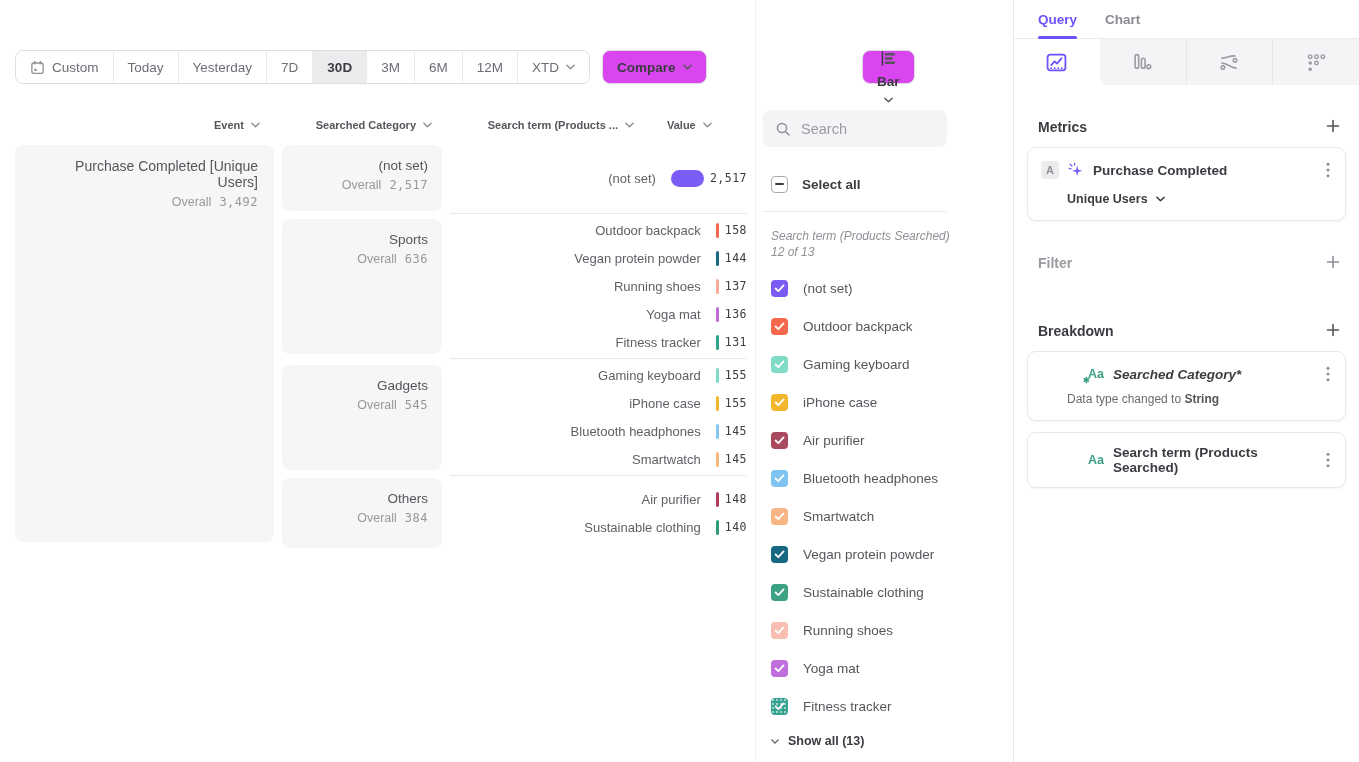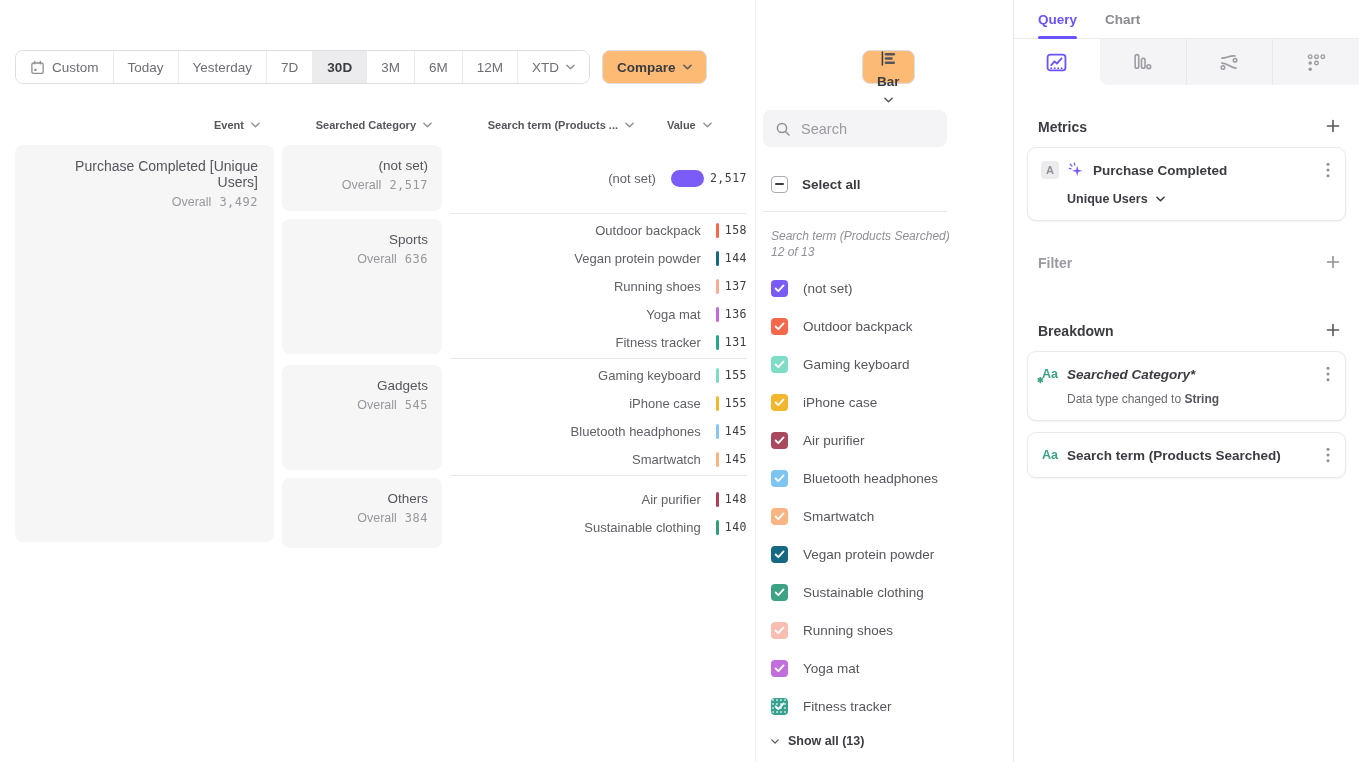--- a/index.html
+++ b/index.html
@@ -10,21 +10,21 @@
     -webkit-font-smoothing:antialiased;
   }
   .mono { font-family:"DejaVu Sans Mono", monospace; letter-spacing:.5px; }
 
   
   .toolbar { position:absolute; left:15px; top:50px; display:flex; gap:12px; }
   .date-group { display:flex; align-items:stretch; height:34px; border:1px solid #dddde2; border-radius:8px; overflow:hidden; background:#fff; }
   .db { display:flex; align-items:center; gap:7px; padding:0 14px; font-size:13.5px; color:#6d6d75; cursor:pointer; background:#fff; border:none; white-space:nowrap; }
   .db + .db { border-left:1px solid #ebebee; }
   .db.selected { background:#ececef; color:#3b3c41; font-weight:700; }
-  .btn { display:flex; align-items:center; gap:8px; height:34px; padding:0 14px; border:1px solid #dddde2; border-radius:8px; background:#fdba74; font-size:13.5px; font-weight:600; color:#3b3c41; cursor:pointer; }
+  .btn { display:flex; align-items:center; gap:8px; height:34px; padding:0 14px; border:1px solid #dddde2; border-radius:8px; background:#d946ef; font-size:13.5px; font-weight:600; color:#3b3c41; cursor:pointer; }
   .bar-btn { position:absolute; left:862px; top:50px;flex-direction:column; }
 
   
   .thead { position:absolute; top:113px; height:24px; display:flex; align-items:center; font-size:11px; font-weight:600; color:#55565c; }
   .thead .chev { margin-left:7px; display:flex; }
   .h-event { left:15px; width:245px; justify-content:flex-end; }
   .h-cat   { left:282px; width:150px; justify-content:flex-end; }
   .h-term  { left:448px; width:186px; justify-content:flex-end; }
   .h-value { left:667px; width:90px; justify-content:flex-start; }
 
@@ -81,21 +81,21 @@
   .qhead .ht { font-size:14px; font-weight:700; color:#3b3c41; }
   .qhead .ht.muted { color:#9a9aa1; font-weight:600; }
   .plus-btn { background:none; border:none; cursor:pointer; display:flex; padding:2px; }
   .qcard { background:#fff; border:1px solid #e9e9ec; border-radius:9px; box-shadow:0 1px 2px rgba(20,20,30,.05); padding:12px 13px; margin-top:12px; cursor:pointer; }
   .qrow { display:flex; align-items:center; gap:8px; }
   .a-badge { width:18px; height:18px; background:#ececef; border-radius:4px; display:flex; align-items:center; justify-content:center; font-size:11px; font-weight:700; color:#8f9096; flex:none; }
   .card-title { font-size:13.5px; font-weight:600; color:#3b3c41; }
   .card-title.italic { font-style:italic; }
   .kebab { margin-left:auto; background:none; border:none; cursor:pointer; display:flex; padding:2px; }
   .measure-row { margin:12px 0 2px 26px; display:flex; align-items:center; gap:8px; font-size:12.5px; font-weight:700; color:#3b3c41; cursor:pointer; }
-  .aa-ic { position:relative; width:18px; flex:none; text-align:center; color:#3ba085; font-weight:700; font-size:12.5px; }
+  .aa-ic { position:relative; width:18px; flex:none; text-align:center; color:#3ba085; font-weight:700; font-size:12.5px;margin-left:46px; }
   .aa-star { position:absolute; left:-4px; bottom:-4px; font-size:8px; color:#3ba085; }
   .card-sub { margin:8px 0 2px 26px; font-size:12px; color:#6a6a71; }
   .card-sub b { font-weight:700; color:#55565c; }
   .sec-metrics { margin-bottom:32px; }
   .sec-filter { margin-bottom:50px; }
   .gap-after-card { height:32px; }
 </style>
 </head>
 <body>
 

